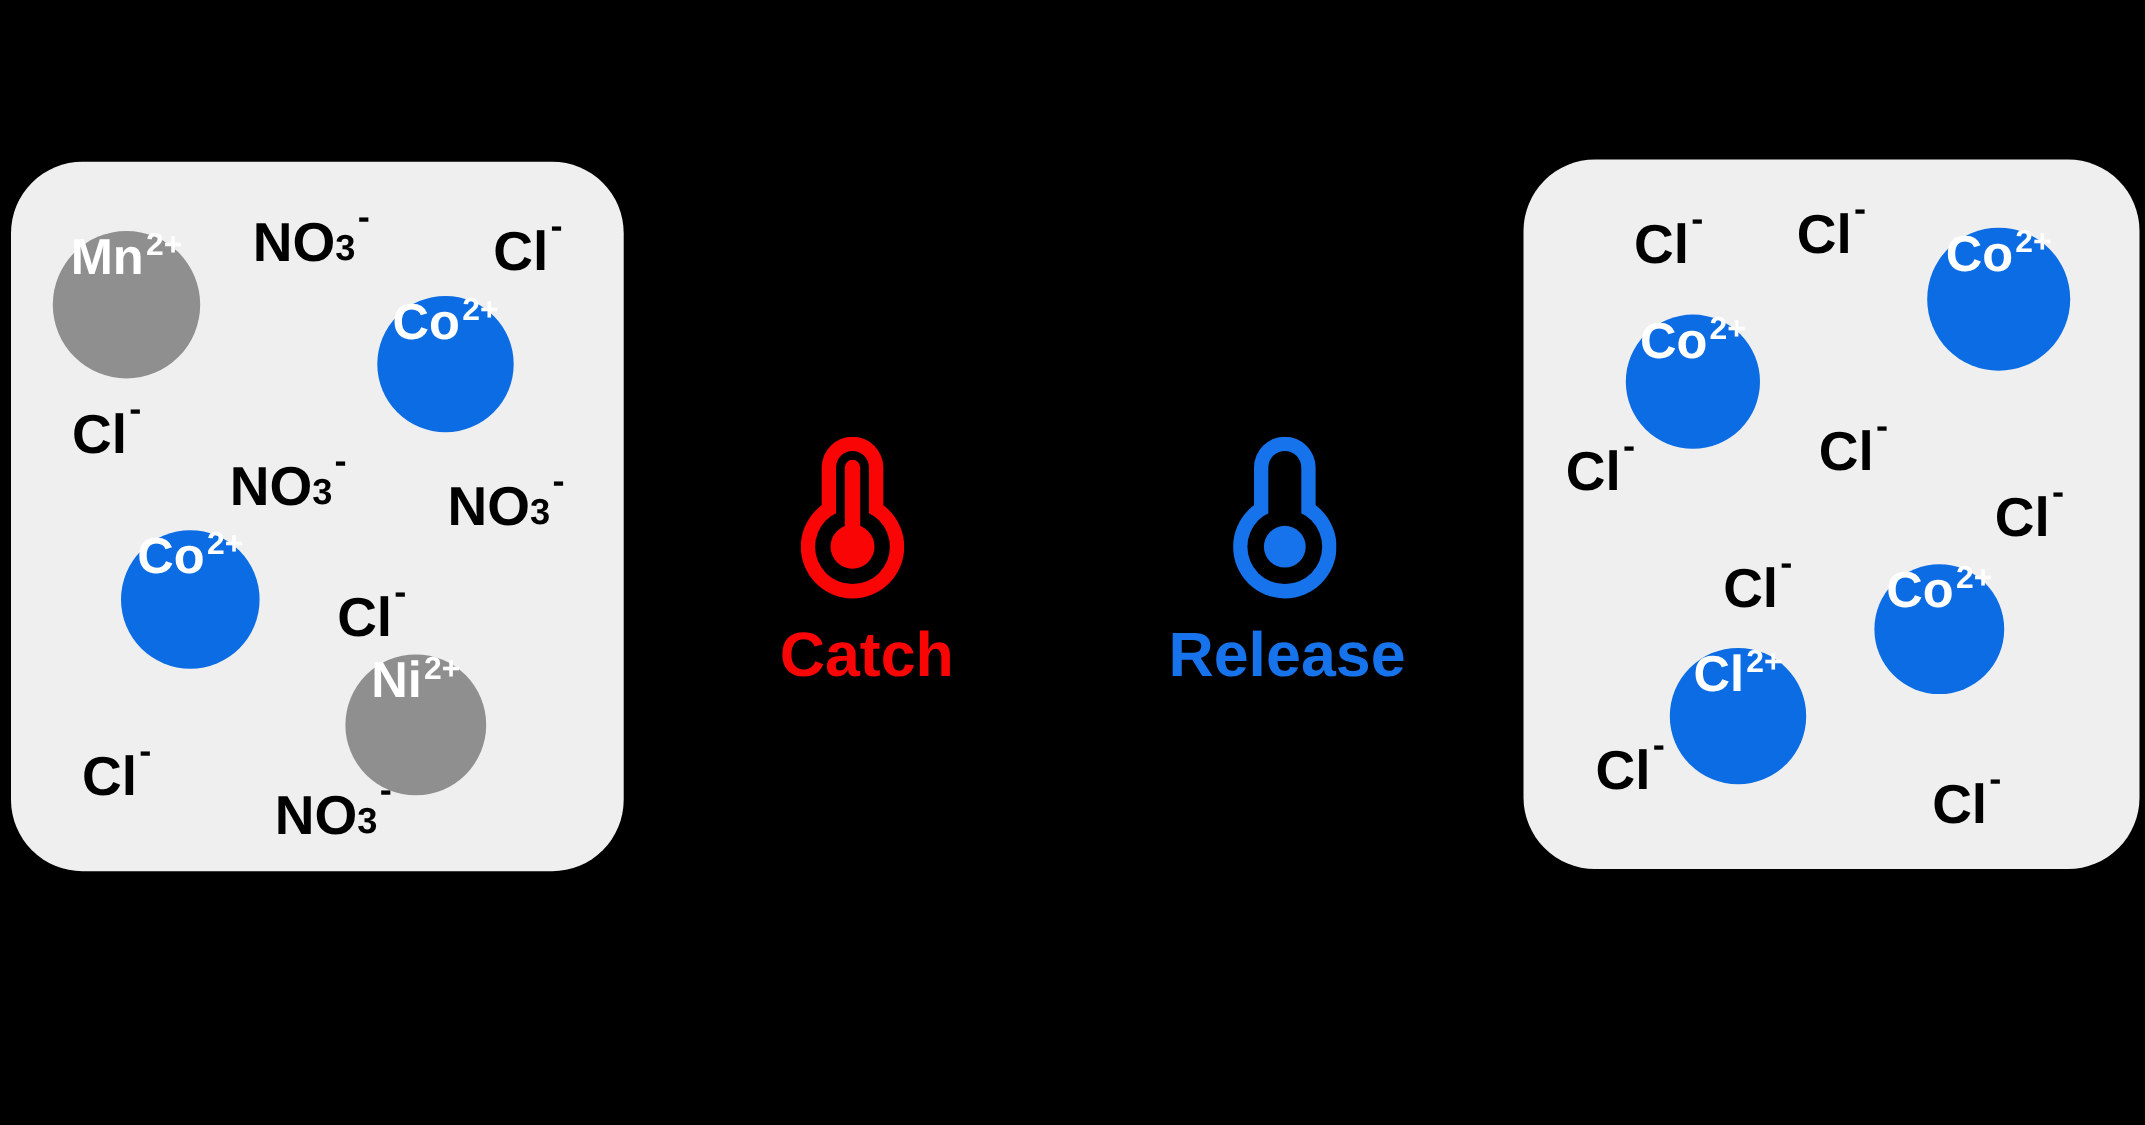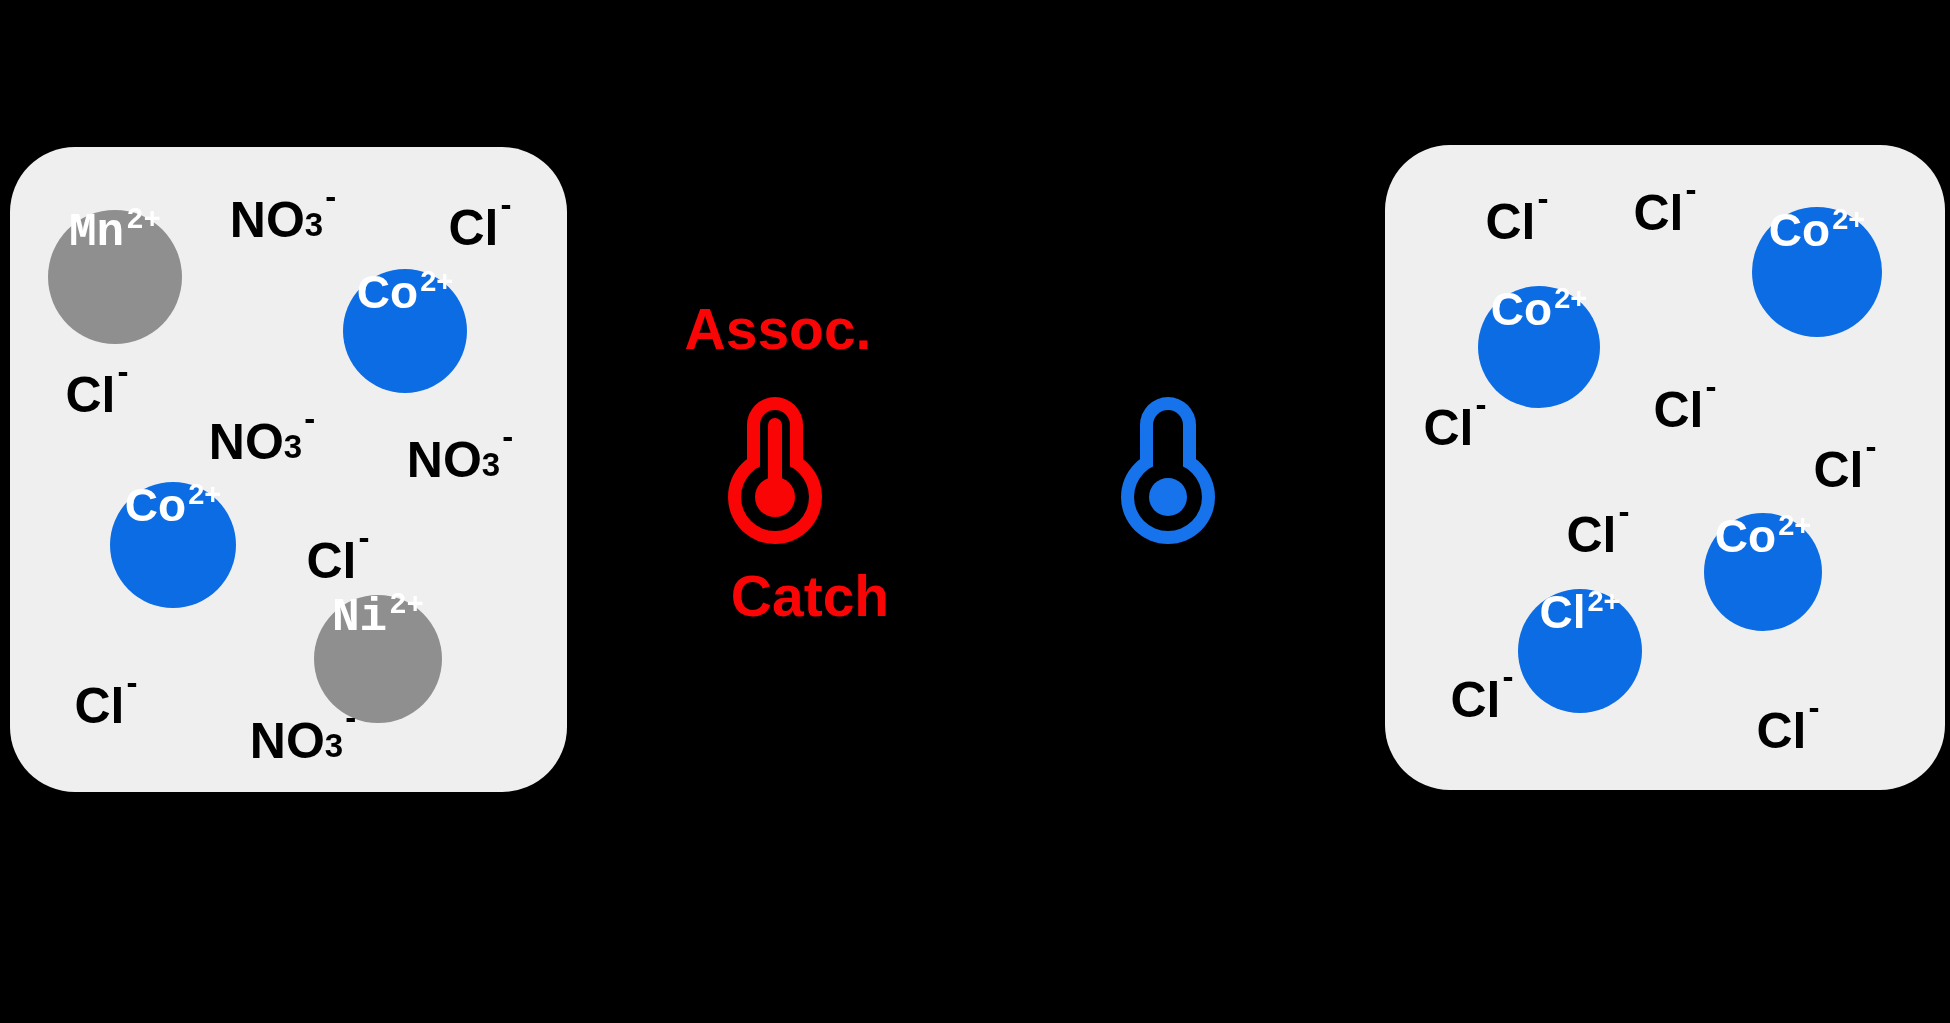--- a/index.html
+++ b/index.html
@@ -21,21 +21,21 @@
 
   
   .ion{
     position:absolute;
     transform:translate(-50%,-50%);
     border-radius:50%;
     display:flex;align-items:baseline;justify-content:center;
     color:#fff;font-weight:bold;line-height:1;
   }
   .ion.blue{background:var(--cation-blue,#0b6ce4);}
-  .ion.gray{background:var(--cation-gray,#8f8f8f);font-family:Liberation Mono, monospace;}
+  .ion.gray{background:var(--cation-gray,#8f8f8f);}
   .ion .sym{font-size:46px;}
   .ion .csup{font-size:29px;position:relative;top:-17px;margin-left:2px;}
 
   .anion{
     position:absolute;
     transform:translate(-50%,-50%);
     display:flex;align-items:flex-start;
     color:var(--anion-text,#000);
     font-weight:bold;line-height:1;white-space:nowrap;
   }
@@ -108,42 +108,42 @@
         <span class="amain">Cl</span>
         <span class="asup">-</span>
       </div>
       <div class="anion" style="left: 293px; top: 594px;">
         <span class="amain">NO</span>
         <span class="asub">3</span>
         <span class="asup">-</span>
       </div>
     </div>
 
-  <div class="mid-label hot-text" style="left:778px;top:329px;">Assoc.</div>
 
   <svg class="thermo hot-fill" style="left:728px;top:397px;" width="94" height="148" viewBox="0 0 94 148">
     <path class="fillc" d="M19,95 V28 a28,28 0 0 1 56,0 V95 Z"></path>
     <circle class="fillc" cx="47" cy="100" r="47"></circle>
     <circle cx="47" cy="100" r="34" fill="#000"></circle>
     <rect x="32" y="13" width="30" height="78" rx="15" fill="#000"></rect>
     <rect class="fillc" x="40" y="21" width="14" height="80" rx="7"></rect>
     <circle class="fillc" cx="47" cy="100" r="20"></circle>
   </svg>
 
-  <div class="mid-label hot-text" style="left:810px;top:596px;">Catch</div>
+  <div class="mid-label hot-text" style="left:788px;top:596px;">Catch</div>
 
 
   <svg class="thermo cold-fill" style="left:1121px;top:397px;" width="94" height="148" viewBox="0 0 94 148">
     <path class="fillc" d="M19,95 V28 a28,28 0 0 1 56,0 V95 Z"></path>
     <circle class="fillc" cx="47" cy="100" r="47"></circle>
     <circle cx="47" cy="100" r="34" fill="#000"></circle>
     <rect x="32" y="13" width="30" height="78" rx="15" fill="#000"></rect>
     <circle class="fillc" cx="47" cy="100" r="19"></circle>
   </svg>
 
+  <div class="mid-label cold-text" style="left:1170px;top:596px;">Release</div>
 
   <div class="panel right">
       <div class="anion" style="left: 132px; top: 77px;">
         <span class="amain">Cl</span>
         <span class="asup">-</span>
       </div>
       <div class="anion" style="left: 280px; top: 68px;">
         <span class="amain">Cl</span>
         <span class="asup">-</span>
       </div>

